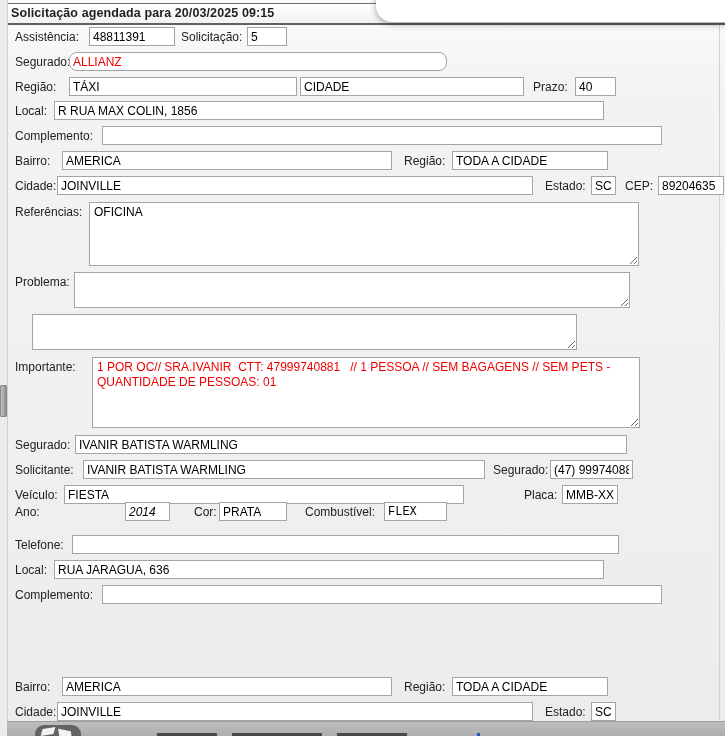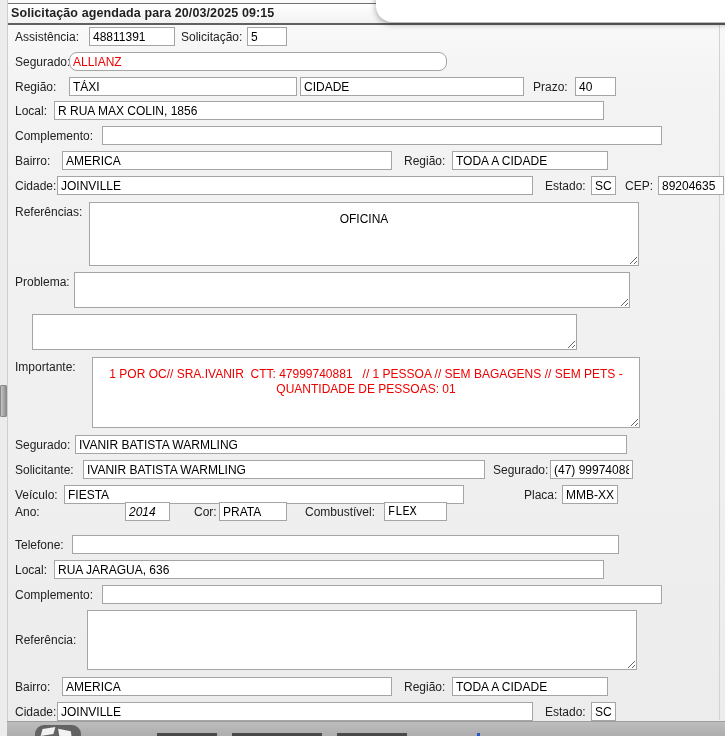--- a/index.html
+++ b/index.html
@@ -49,21 +49,21 @@
   .lbl{
     position:absolute;top:0;line-height:20px;
     font-size:12px;color:#222;white-space:nowrap;
   }
   .inp{
     position:absolute;top:0;height:19px;box-sizing:border-box;
     border:1px solid #a5a5a5;background:#fff;
     font-family:"Liberation Sans","DejaVu Sans",sans-serif;
     font-size:12px;color:#000;padding:1px 3px;outline:none;
   }
-  textarea.inp{resize:both;overflow:auto;line-height:1.25;padding:9px 4px;text-align:center;}
+  textarea.inp{resize:both;overflow:auto;line-height:1.25;padding:2px 4px;}
   .red{color:#ee0000;}
   
   .bottombar{
     position:absolute;left:7px;right:0;bottom:0;height:14px;
     background:linear-gradient(180deg,#bdbdbd,#adadad);
     border-top:1px solid #9e9e9e;z-index:4;
   }
   .bottom-icon{
     position:absolute;left:28px;top:3px;width:46px;height:22px;
     background:#636363;border-radius:9px;overflow:hidden;
@@ -193,24 +193,20 @@
   <div class="row" style="top:560px">
     <span class="lbl" style="left:8px">Local:</span>
     <input class="inp" style="left: 47px; width: 550px;" value="RUA JARAGUA, 636">
   </div>
 
   <div class="row" style="top:585px">
     <span class="lbl" style="left:8px">Complemento:</span>
     <input class="inp" style="left: 95px; width: 560px;" value="">
   </div>
 
-  <div class="row" style="top:610px;height:62px">
-    <span class="lbl" style="left:8px;top:20px">Referência:</span>
-    <textarea class="inp" style="left: 80px; width: 550px; height: 60px;"></textarea>
-  </div>
 
   <div class="row" style="top:677px">
     <span class="lbl" style="left:8px">Bairro:</span>
     <input class="inp" style="left: 55px; width: 330px;" value="AMERICA">
     <span class="lbl" style="left:397px">Região:</span>
     <input class="inp" style="left: 445px; width: 156px;" value="TODA A CIDADE">
   </div>
 
   <div class="row" style="top:702px">
     <span class="lbl" style="left:8px">Cidade:</span>

